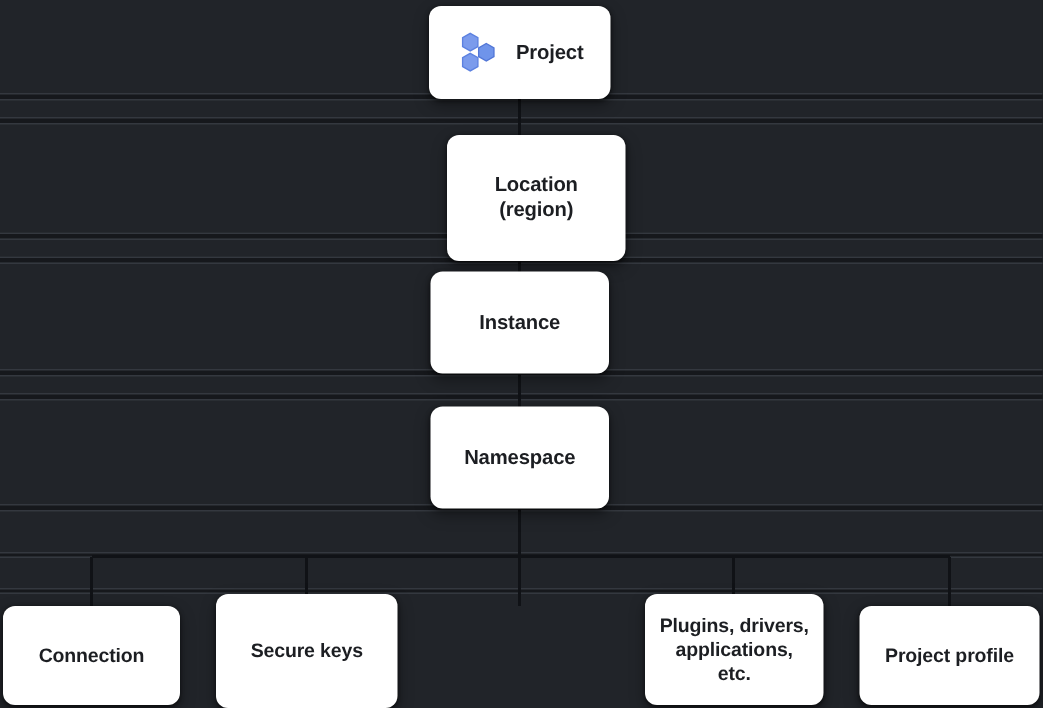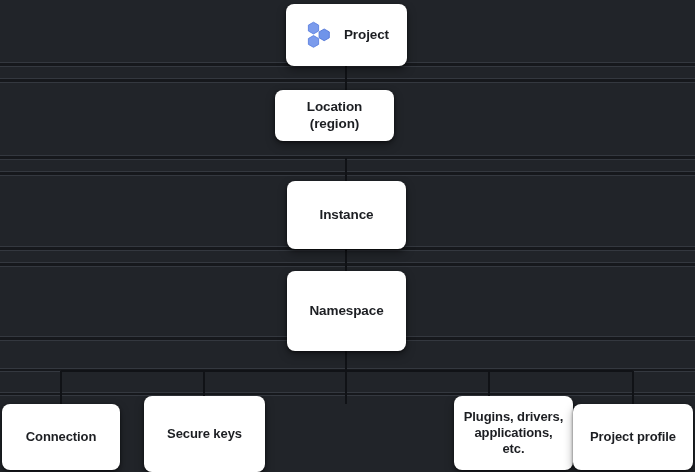--- a/index.html
+++ b/index.html
@@ -158,43 +158,43 @@
         <polygon points="9.5,2.2 14.6,5.1 14.6,11.0 9.5,13.9 4.4,11.0 4.4,5.1" fill="#7b9bec" stroke="#5c81e0" stroke-width="0.9"></polygon>
 
         <polygon points="9.5,15.6 14.6,18.5 14.6,24.4 9.5,27.3 4.4,24.4 4.4,18.5" fill="#7b9bec" stroke="#5c81e0" stroke-width="0.9"></polygon>
 
         <polygon points="20.2,9.0 25.3,11.9 25.3,17.8 20.2,20.7 15.1,17.8 15.1,11.9" fill="#6f94ea" stroke="#5276d6" stroke-width="0.9"></polygon>
       </svg>
     </span>
     <span class="label">Project</span>
   </div>
 
-  <div class="card" style="left:275px; top:90px; width:119px; height:51px;">
+  <div class="card" style="left:298px; top:90px; width:119px; height:84px;">
     <span class="label">Location
 (region)</span>
   </div>
 
   <div class="card" style="left:287px; top:181px; width:119px; height:68px;">
     <span class="label">Instance</span>
   </div>
 
-  <div class="card" style="left:287px; top:271px; width:119px; height:80px;">
+  <div class="card" style="left:287px; top:271px; width:119px; height:68px;">
     <span class="label">Namespace</span>
   </div>
 
   <div class="card leaf" style="left:2px; top:404px; width:118px; height:66px;">
     <span class="label">Connection</span>
   </div>
 
   <div class="card leaf" style="left:144px; top:396px; width:121px; height:76px;">
     <span class="label">Secure keys</span>
   </div>
 
 
-  <div class="card leaf" style="left:454px; top:396px; width:119px; height:74px;">
+  <div class="card leaf" style="left:430px; top:396px; width:119px; height:74px;">
     <span class="label">Plugins, drivers,
 applications, etc.</span>
   </div>
 
   <div class="card leaf" style="left:573px; top:404px; width:120px; height:66px;">
     <span class="label">Project profile</span>
   </div>
 
 </div>
 

